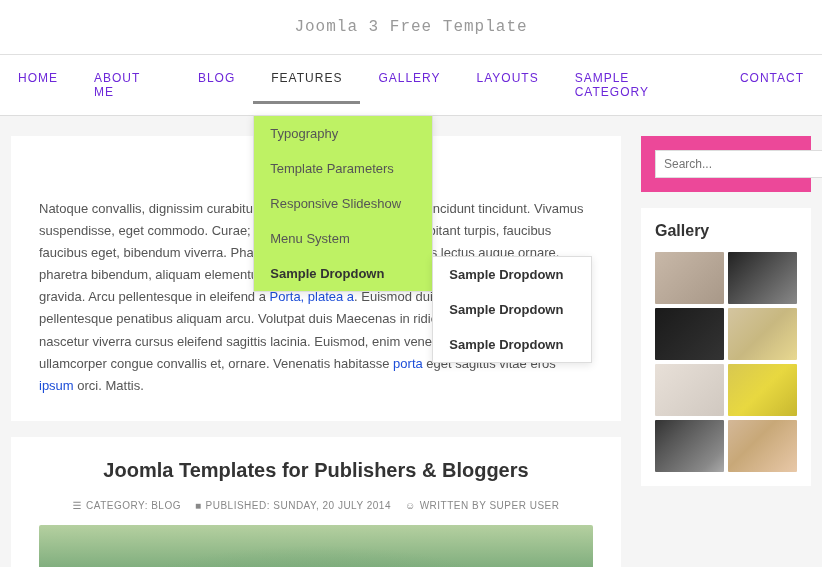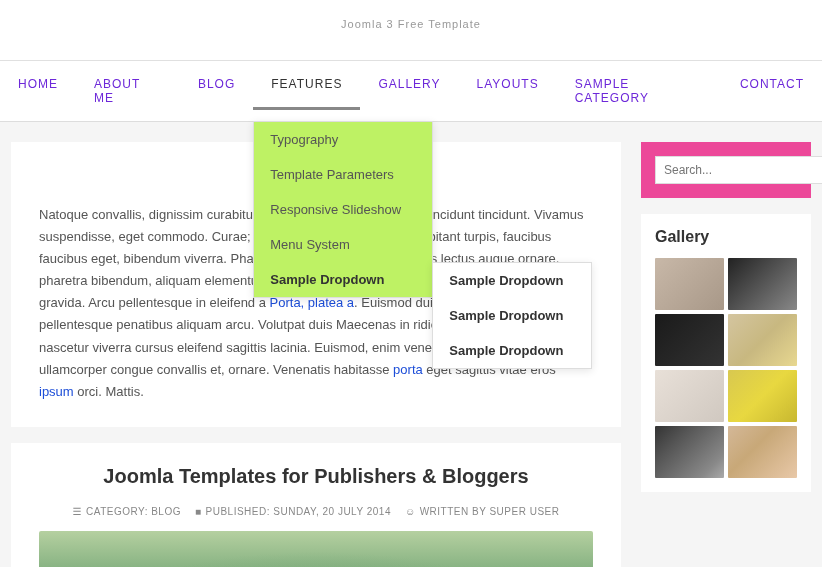--- a/index.html
+++ b/index.html
@@ -6,25 +6,25 @@
     body { font-family: Georgia, 'Times New Roman', serif; background: #f5f5f5; color: #333; font-size: 14px; }
 
     
     .site-header {
       background: #fff;
       text-align: center;
       padding: 18px 0 14px;
       border-bottom: 1px solid #e0e0e0;
     }
     .site-subtitle {
-      font-family: Liberation Sans, sans-serif;
-      font-size: 11px;
+      font-family: Liberation Mono, monospace;
+      font-size: 16px;
       color: #999;
       letter-spacing: 1px;
-      margin-bottom: 16px;
+      margin-bottom: 4px;
     }
     .site-title {
       font-family: Georgia, serif;
       font-size: 42px;
       font-weight: bold;
       letter-spacing: 4px;
       color: #222;
     }
 
     

